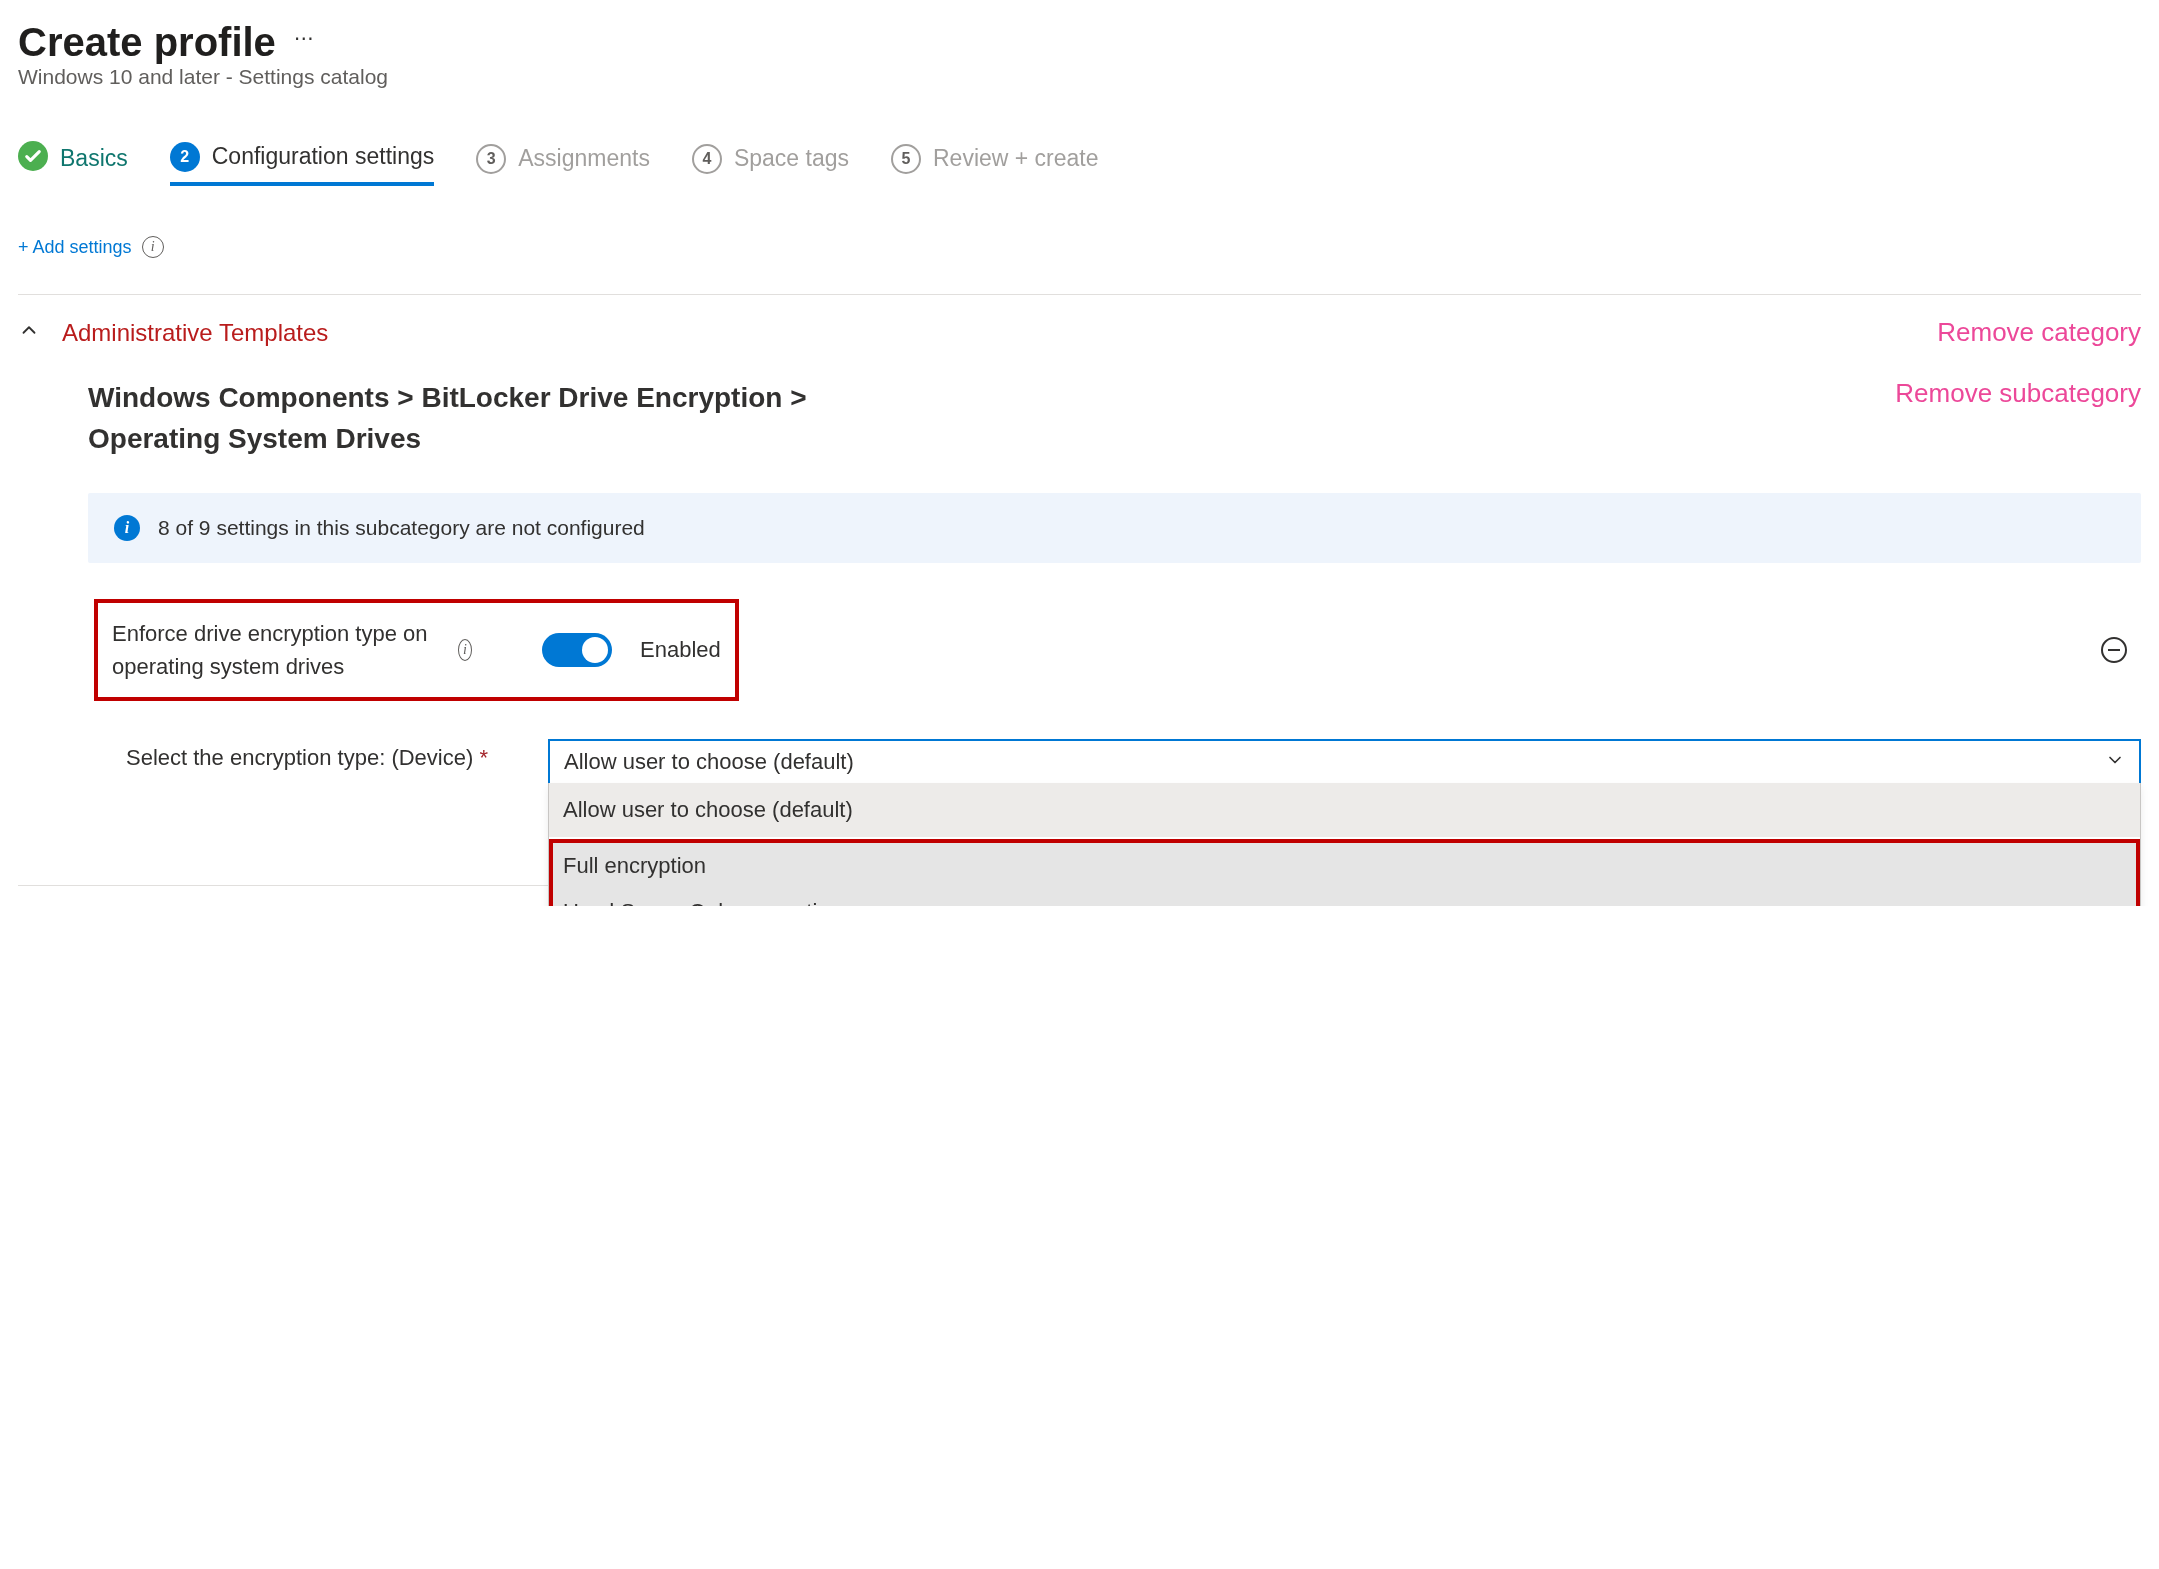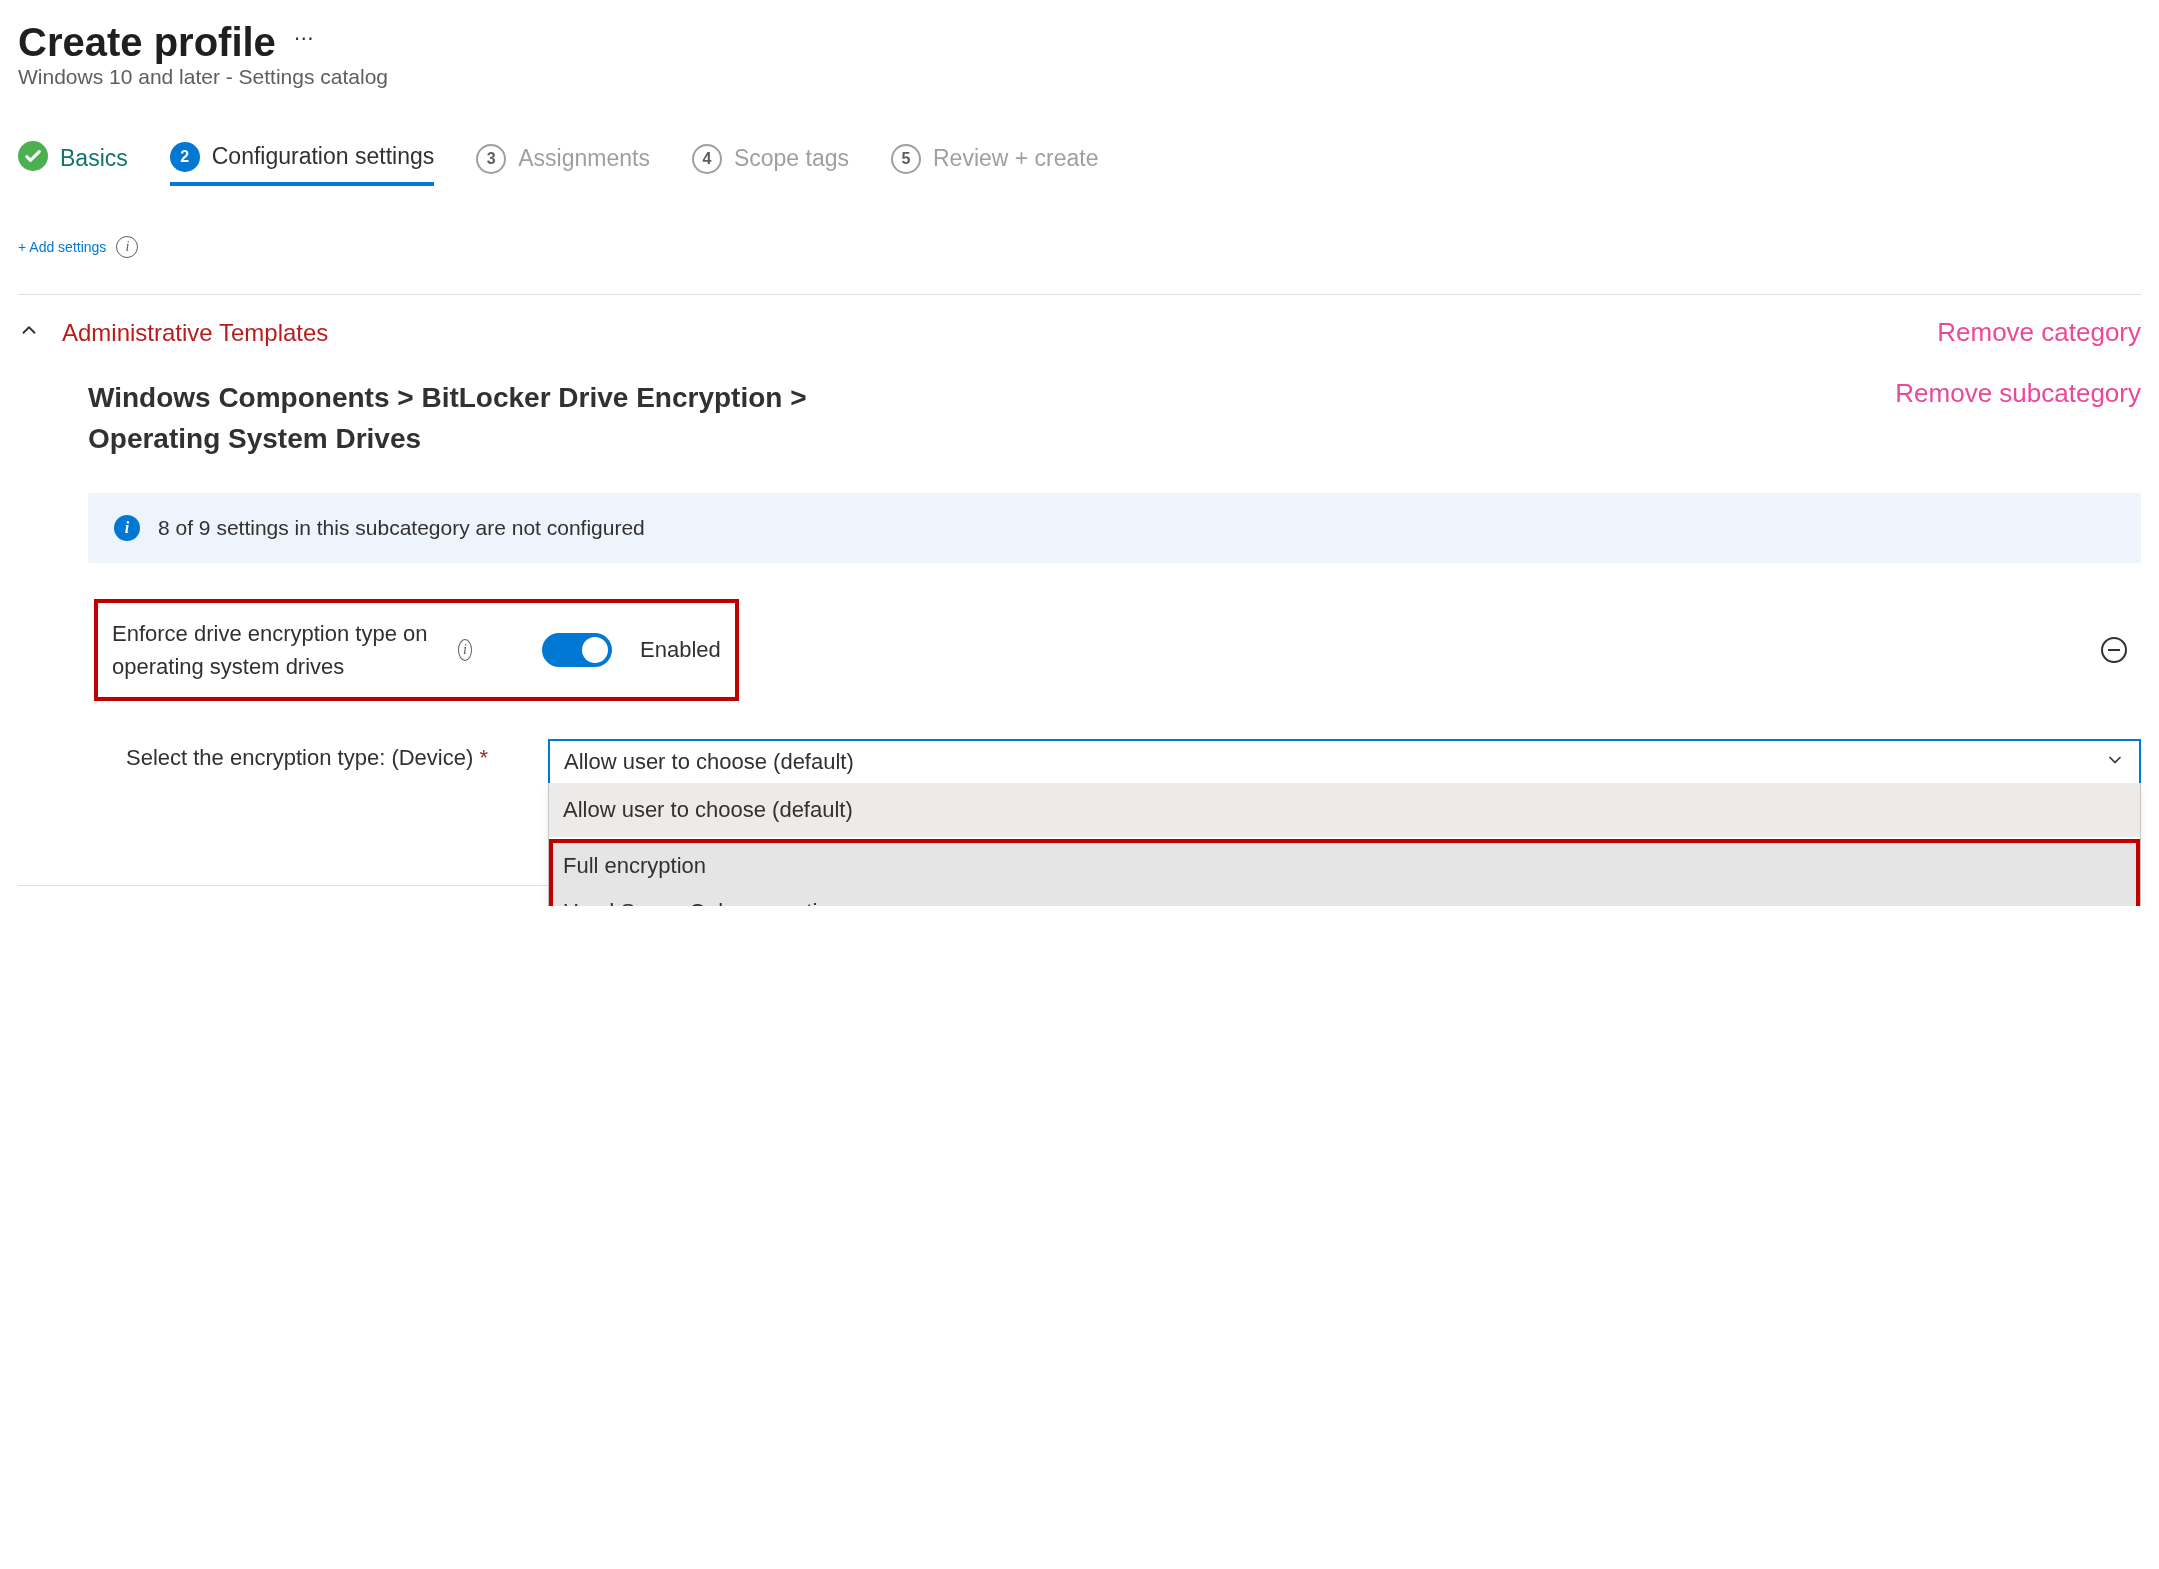--- a/index.html
+++ b/index.html
@@ -26,21 +26,21 @@
     .circle-active { background: #0078d4; color: #fff; }
     .circle-pending { border: 2px solid #a19f9d; color: #605e5c; }
     .step-label { font-size: 23px; }
     .step-done .step-label { color: #0f766e; }
     .step-active { border-bottom: 4px solid #0078d4; }
     .step-active .step-label { color: #323130; font-weight: 400; }
     .step-pending .step-label { color: #a19f9d; }
     .check-icon svg { width: 30px; height: 30px; }
 
     .add-settings-row { display: flex; align-items: center; gap: 10px; margin-bottom: 36px; }
-    .add-settings-link { color: #0078d4; cursor: pointer; font-size: 14px; }
+    .add-settings-link { color: #0078d4; cursor: pointer; font-size: 18px; }
     .info-icon-small {
       width: 22px; height: 22px; border: 1.5px solid #605e5c; border-radius: 50%;
       display: flex; align-items: center; justify-content: center;
       font-size: 14px; color: #605e5c; font-style: italic; font-family: serif;
       line-height: 1;
     }
 
     .divider { border-top: 1px solid #e1dfdd; margin-bottom: 22px; }
 
     .category-row { display: flex; align-items: center; justify-content: space-between; margin-bottom: 30px; }
@@ -144,21 +144,21 @@
   <div class="step step-active">
     <span class="step-circle circle-active">2</span>
     <span class="step-label">Configuration settings</span>
   </div>
   <div class="step step-pending">
     <span class="step-circle circle-pending">3</span>
     <span class="step-label">Assignments</span>
   </div>
   <div class="step step-pending">
     <span class="step-circle circle-pending">4</span>
-    <span class="step-label">Scope tags</span>
+    <span class="step-label">Space tags</span>
   </div>
   <div class="step step-pending">
     <span class="step-circle circle-pending">5</span>
     <span class="step-label">Review + create</span>
   </div>
 </div>
 
 <div class="add-settings-row">
   <span class="add-settings-link">+ Add settings</span>
   <span class="info-icon-small">i</span>

